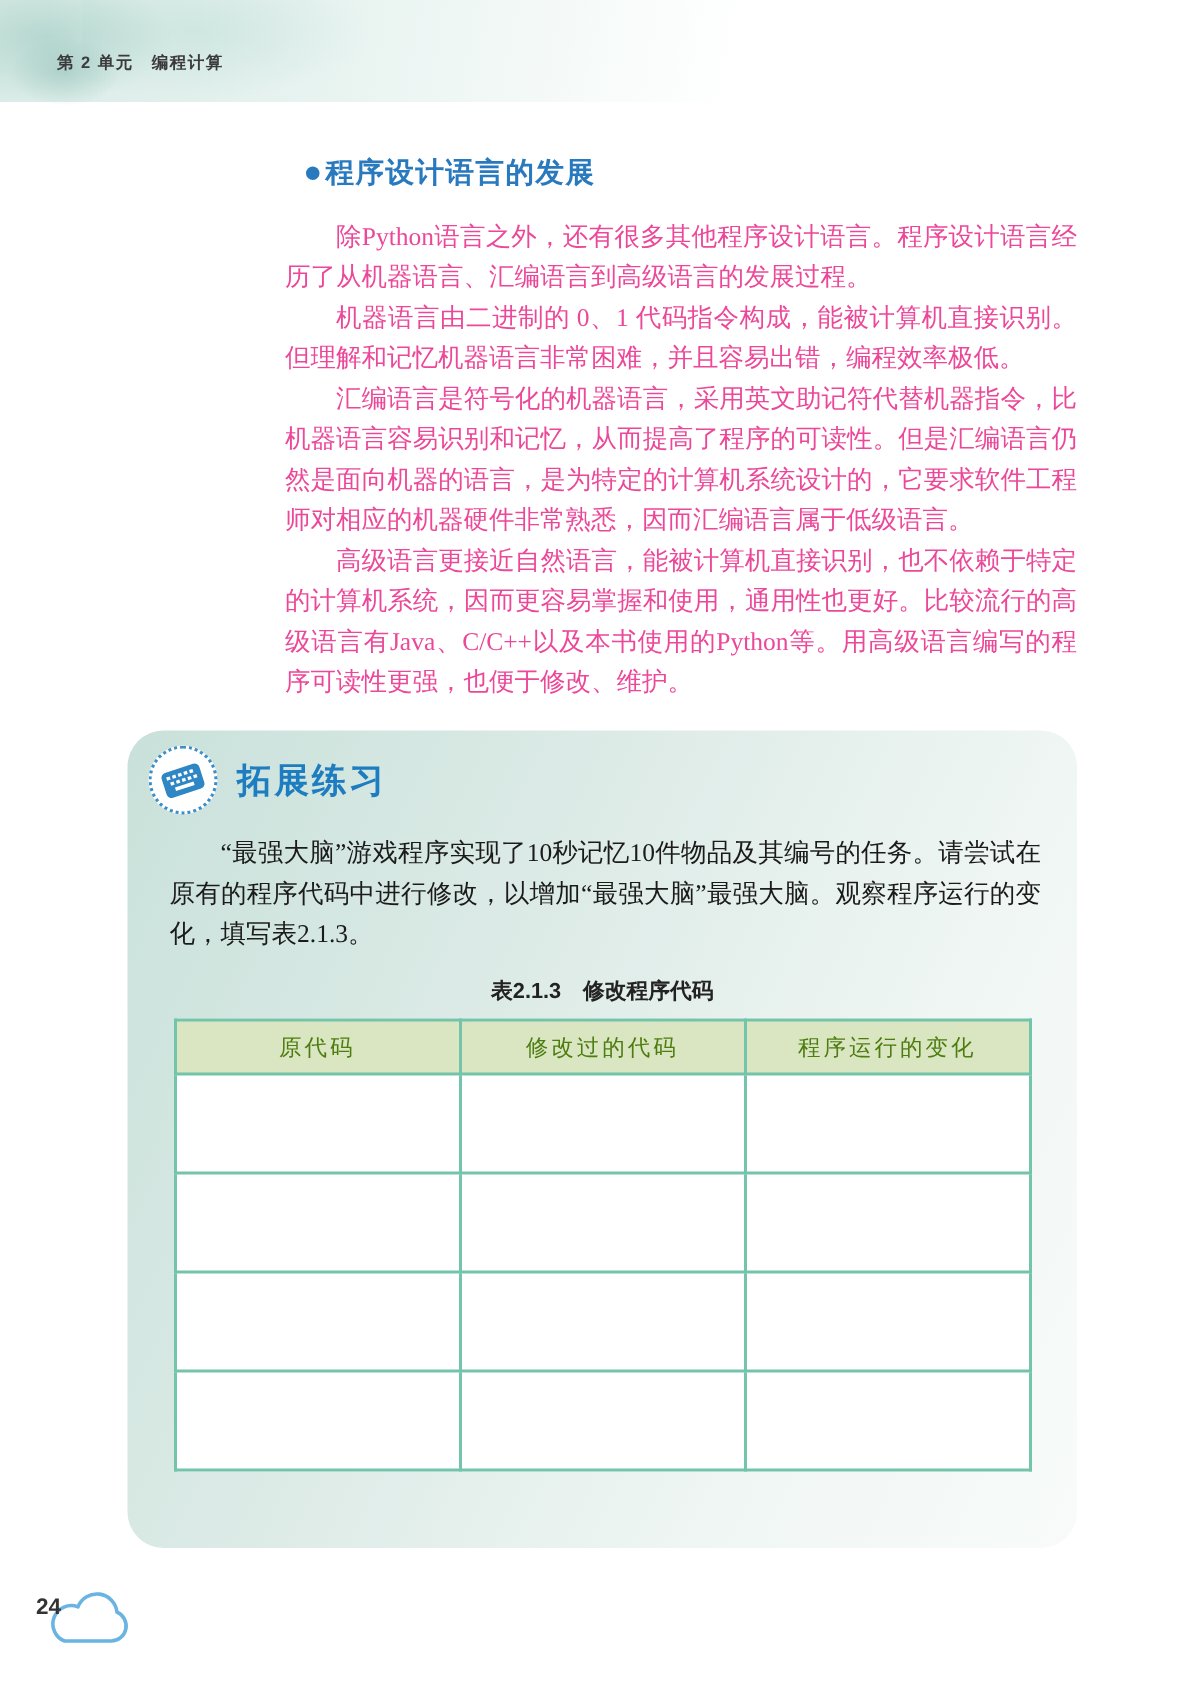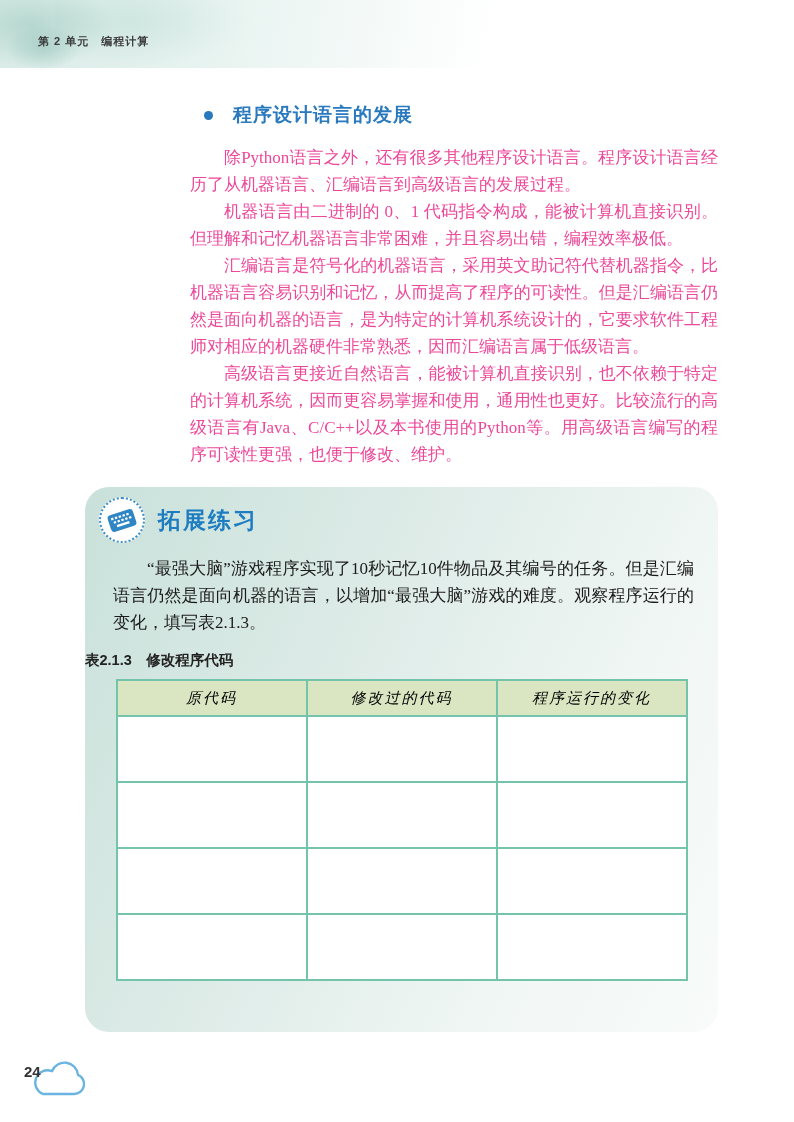--- a/index.html
+++ b/index.html
@@ -24,21 +24,21 @@
     background:radial-gradient(ellipse at 50% 50%, rgba(110,170,160,0.30), rgba(110,170,160,0) 75%);
   }
   .unit-label {
     position:absolute; left:38px; top:34px;
     font-family:"Liberation Sans","DejaVu Sans",sans-serif;
     font-size:11px; font-weight:600; color:#3b3b3b; letter-spacing:1px;
   }
 
   
   .section { position:absolute; left:190px; top:102px; width:528px; }
-  .section-title-row { display:flex; align-items:center; gap:20px; margin-bottom:16px; }
+  .section-title-row { display:flex; align-items:center; gap:4px; margin-bottom:16px; }
   .bullet-dot { width:9px; height:9px; border-radius:50%; background:#2979be; margin-left:14px; flex:0 0 auto; }
   .section-title {
     font-family:"Liberation Sans","DejaVu Sans",sans-serif;
     font-size:19px; font-weight:bold; color:#2979be; letter-spacing:1px;
   }
   .para {
     font-size:17px; line-height:27px; color:#ec4899;
     text-align:justify; text-indent:2em;
   }
 
@@ -58,35 +58,35 @@
   .exercise-title {
     font-family:"Liberation Sans","DejaVu Sans",sans-serif;
     font-size:23px; font-weight:bold; color:#1e7dc0; letter-spacing:2px;
   }
   .exercise-body {
     margin:12px 24px 0 28px;
     font-size:17px; line-height:27px; color:#1b1b1b;
     text-align:justify; text-indent:2em;
   }
   .table-caption {
-    margin-top:15px; text-align:left;
+    margin-top:15px; text-align:center;
     font-family:"Liberation Sans","DejaVu Sans",sans-serif;
     font-size:14.5px; font-weight:bold; color:#222222;
   }
   table.fill-table {
     margin:9px auto 0 auto; width:572px;
     border-collapse:collapse; background:#ffffff;
     border:2px solid #74c3ab;
   }
   table.fill-table th {
     width:33.33%; height:36px; background:#d9e6c1;
     border:2px solid #74c3ab;
     font-family:"Liberation Serif","DejaVu Serif",serif;
-    font-style:italic; font-weight:normal;
-    font-size:15px; color:#000000; letter-spacing:2px;
+    font-weight:normal;
+    font-size:15px; color:#4d7c0f; letter-spacing:2px;
   }
   table.fill-table td { height:66px; border:2px solid #74c3ab; background:#ffffff; }
 
   
   .page-cloud { position:absolute; left:24px; top:1052px; width:68px; height:50px; }
   .page-cloud svg { position:absolute; left:0; top:0; }
   .page-num {
     position:absolute; left:0; top:11px; width:68px; text-align:left;
     font-family:"Liberation Sans","DejaVu Sans",sans-serif;
     font-size:15px; font-weight:600; color:#333333;
@@ -130,21 +130,21 @@
               <rect x="9.5" y="8" width="2.4" height="2.2"></rect>
             <rect x="13.5" y="8" width="2.4" height="2.2"></rect>
               <rect x="17.5" y="8" width="2.4" height="2.2"></rect>
             <rect x="21.5" y="8" width="2.4" height="2.2"></rect>
             <rect x="7.5" y="12.2" width="13" height="2.4"></rect>
           </g>
         </svg>
       </span>
       <span class="exercise-title">拓展练习</span>
     </div>
-    <p class="exercise-body">“最强大脑”游戏程序实现了10秒记忆10件物品及其编号的任务。但是汇编语言仍然是面向机器的语言，以增加“最强大脑”游戏的难度。观察程序运行的变化，填写表2.1.3。</p>
+    <p class="exercise-body">“最强大脑”游戏程序实现了10秒记忆10件物品及其编号的任务。请尝试在原有的程序代码中进行修改，以增加“最强大脑”最强大脑。观察程序运行的变化，填写表2.1.3。</p>
 
     <div class="table-caption">表2.1.3　修改程序代码</div>
 
     <table class="fill-table">
       <thead>
         <tr>
           <th>原代码</th>
           <th>修改过的代码</th>
           <th>程序运行的变化</th>
         </tr>

